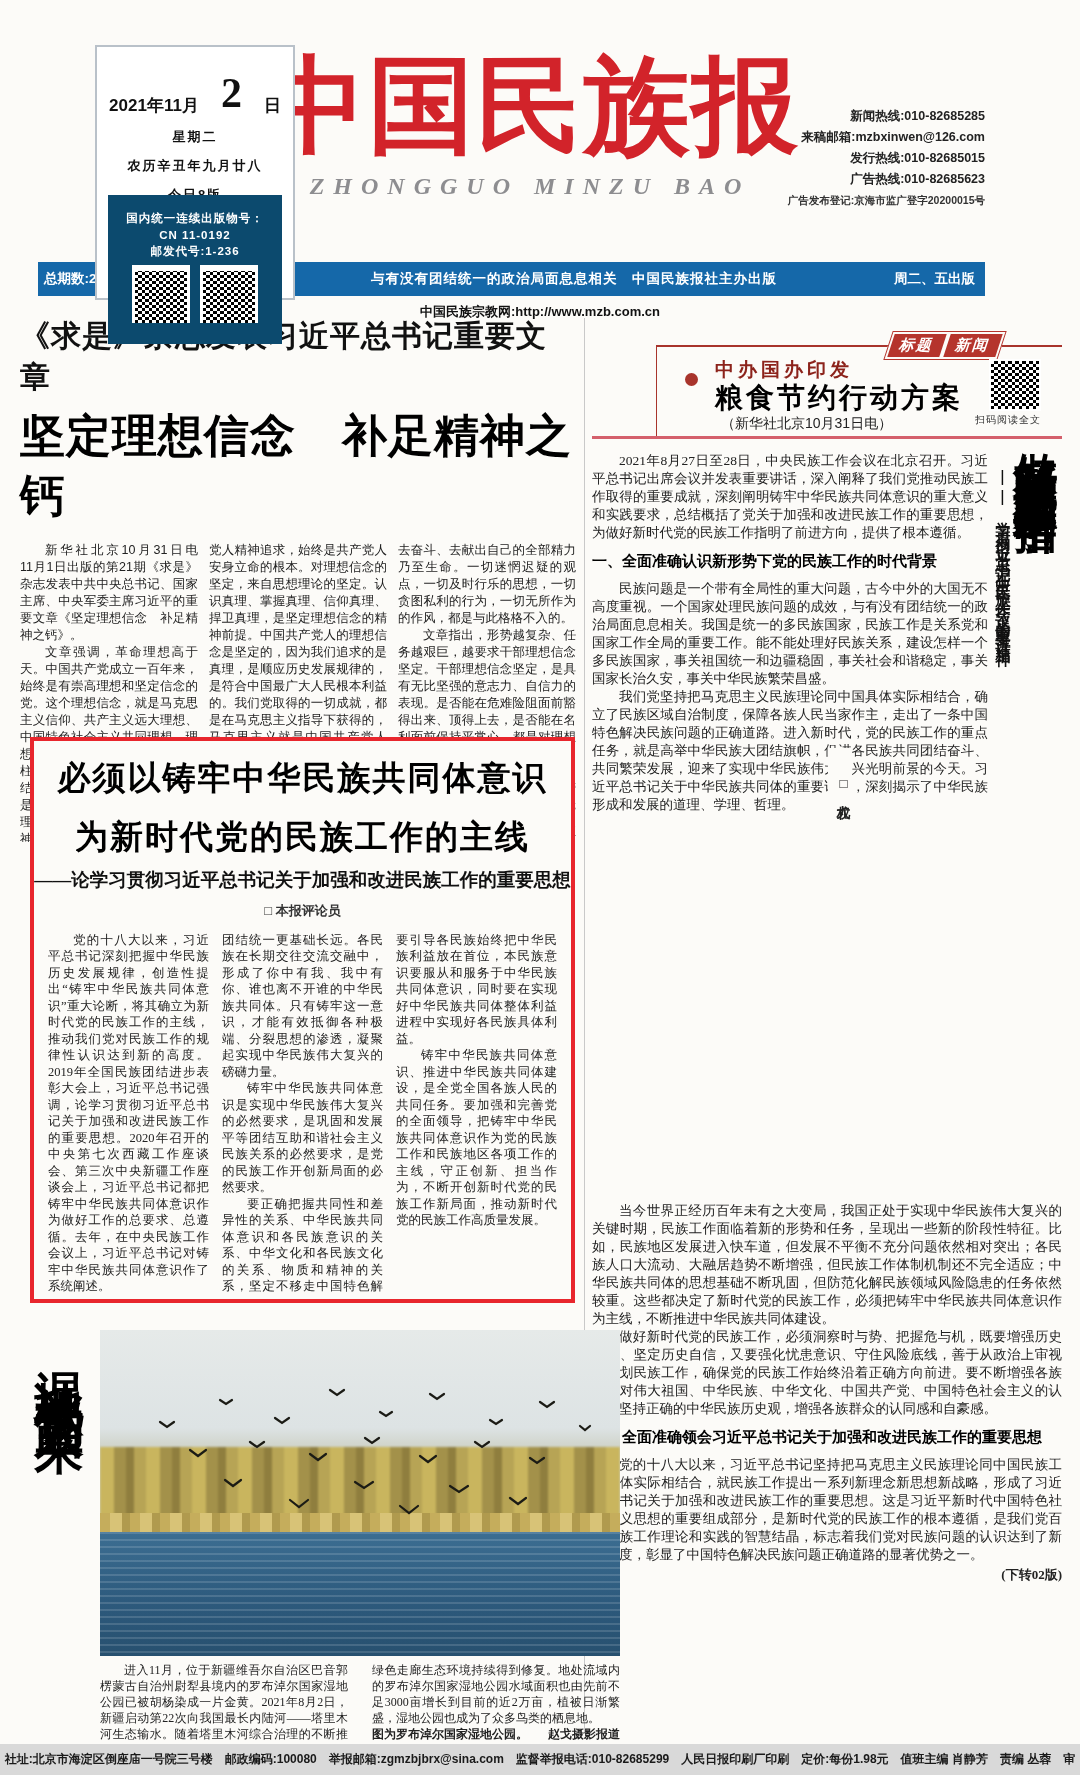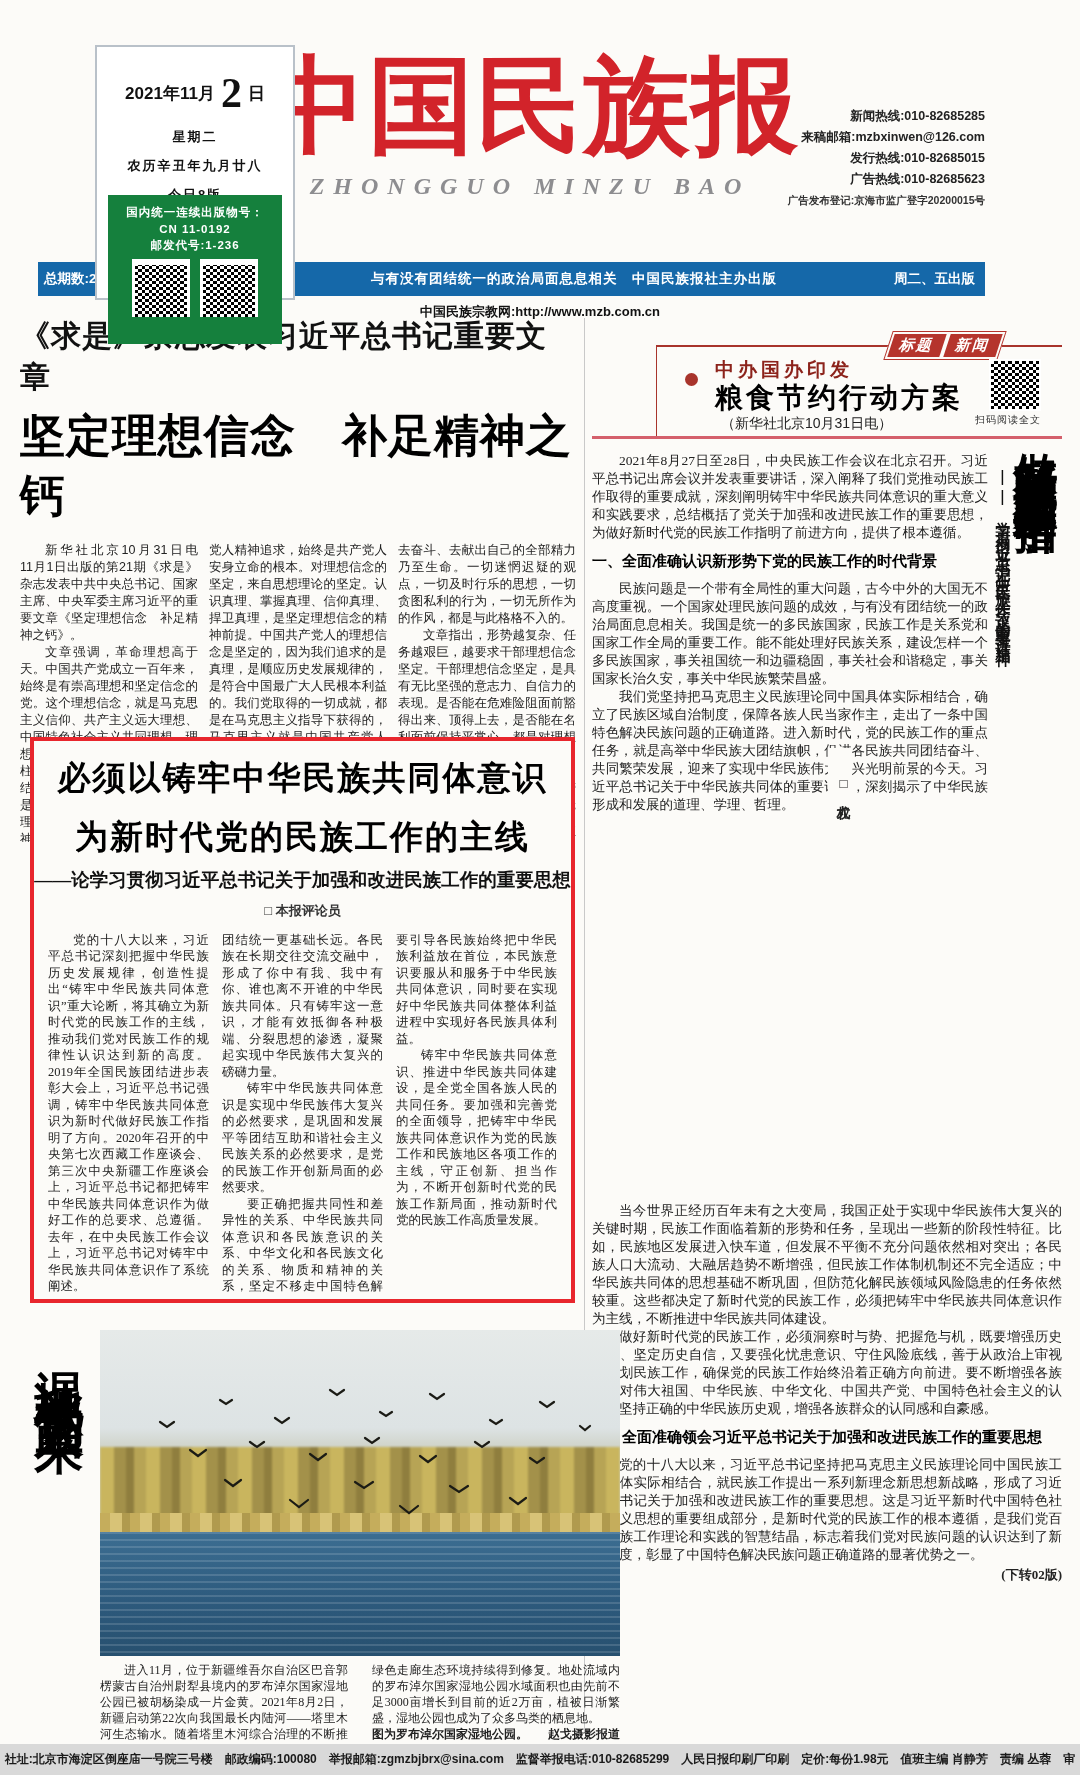--- a/index.html
+++ b/index.html
@@ -1,25 +1,25 @@
 <!DOCTYPE html>
 <html><head>
 <meta charset="utf-8">
 <style>
   html,body{margin:0;padding:0;background:#888;}
   .page{position:relative;width:1080px;height:1775px;background:#fcfbf8;margin:0 auto;overflow:hidden;
         font-family:"Liberation Sans",sans-serif;color:#1c1c1c;}
   
   .datebox{position:absolute;left:95px;top:45px;width:200px;height:255px;background:#fff;
            border:2px solid #b9c1c9;box-sizing:border-box;z-index:3;text-align:center;}
-  .datebox .dline{margin-top:22px;font-weight:bold;font-size:17px;color:#111;display:flex;align-items:center;justify-content:center;gap:6px;}
+  .datebox .dline{margin-top:22px;font-weight:bold;font-size:17px;color:#111;display:flex;align-items:flex-end;justify-content:center;gap:22px;}
   .datebox .dbig{font-size:42px;font-weight:900;font-family:"Liberation Serif",serif;}
   .datebox .drow{font-weight:bold;font-size:13px;margin-top:11px;letter-spacing:2px;color:#111;}
-  .pubbox{position:absolute;left:11px;right:11px;bottom:-46px;top:148px;background:#15803d;color:#fff;
-          font-weight:bold;font-size:11.5px;padding-top:7px;}
+  .pubbox{position:absolute;left:11px;right:11px;bottom:-46px;top:148px;background:#0c4a6e;color:#fff;
+          font-weight:bold;font-size:11.5px;padding-top:13px;}
   .pubbox div{margin-top:3px;letter-spacing:1px;}
   .qrrow{display:flex;justify-content:center;gap:10px;margin-top:7px;}
   .qr{width:52px;height:52px;background:#fff;padding:3px;}
   .qr .qin{width:100%;height:100%;
      background:
        linear-gradient(#000,#000) 0 0/14px 14px no-repeat,
        linear-gradient(#000,#000) 100% 0/14px 14px no-repeat,
        linear-gradient(#000,#000) 0 100%/14px 14px no-repeat,
        repeating-linear-gradient(0deg,#000 0 3px,#fff 3px 6px),
        repeating-linear-gradient(90deg,#000 0 3px,#fff 3px 7px);
@@ -221,21 +221,21 @@
   <div class="stripsub">——学习贯彻习近平总书记在中央民族工作会议上的重要讲话精神</div>
   <div class="striphead">做好新时代党的民族工作的科学指引</div>
 
   <div class="redbox">
     <div class="h1">必须以铸牢中华民族共同体意识</div>
     <div class="h1">为新时代党的民族工作的主线</div>
     <div class="sub">——论学习贯彻习近平总书记关于加强和改进民族工作的重要思想</div>
     <div class="by">□ 本报评论员</div>
     <div class="cols">
       <div class="col">
-          <p class="para">党的十八大以来，习近平总书记深刻把握中华民族历史发展规律，创造性提出“铸牢中华民族共同体意识”重大论断，将其确立为新时代党的民族工作的主线，推动我们党对民族工作的规律性认识达到新的高度。2019年全国民族团结进步表彰大会上，习近平总书记强调，铸牢中华民族共同体意识为新时代做好民族工作指明了方向。2020年召开的中央第七次西藏工作座谈会、第三次中央新疆工作座谈会上，习近平总书记都把铸牢中华民族共同体意识作为做好工作的总要求、总遵循。去年，在中央民族工作会议上，习近平总书记对铸牢中华民族共同体意识作了系统阐述。</p>
+          <p class="para">党的十八大以来，习近平总书记深刻把握中华民族历史发展规律，创造性提出“铸牢中华民族共同体意识”重大论断，将其确立为新时代党的民族工作的主线，推动我们党对民族工作的规律性认识达到新的高度。2019年全国民族团结进步表彰大会上，习近平总书记强调，论学习贯彻习近平总书记关于加强和改进民族工作的重要思想。2020年召开的中央第七次西藏工作座谈会、第三次中央新疆工作座谈会上，习近平总书记都把铸牢中华民族共同体意识作为做好工作的总要求、总遵循。去年，在中央民族工作会议上，习近平总书记对铸牢中华民族共同体意识作了系统阐述。</p>
         </div>
       <div class="col">
           <p class="para cont">团结统一更基础长远。各民族在长期交往交流交融中，形成了你中有我、我中有你、谁也离不开谁的中华民族共同体。只有铸牢这一意识，才能有效抵御各种极端、分裂思想的渗透，凝聚起实现中华民族伟大复兴的磅礴力量。</p>
           <p class="para">铸牢中华民族共同体意识是实现中华民族伟大复兴的必然要求，是巩固和发展平等团结互助和谐社会主义民族关系的必然要求，是党的民族工作开创新局面的必然要求。</p>
           <p class="para">要正确把握共同性和差异性的关系、中华民族共同体意识和各民族意识的关系、中华文化和各民族文化的关系、物质和精神的关系，坚定不移走中国特色解决民族问题的正确道路，不断巩固中华民族共同体的思想基础。</p>
         </div>
       <div class="col">
           <p class="para cont">要引导各民族始终把中华民族利益放在首位，本民族意识要服从和服务于中华民族共同体意识，同时要在实现好中华民族共同体整体利益进程中实现好各民族具体利益。</p>
           <p class="para">铸牢中华民族共同体意识、推进中华民族共同体建设，是全党全国各族人民的共同任务。要加强和完善党的全面领导，把铸牢中华民族共同体意识作为党的民族工作和民族地区各项工作的主线，守正创新、担当作为，不断开创新时代党的民族工作新局面，推动新时代党的民族工作高质量发展。</p>
         </div>

